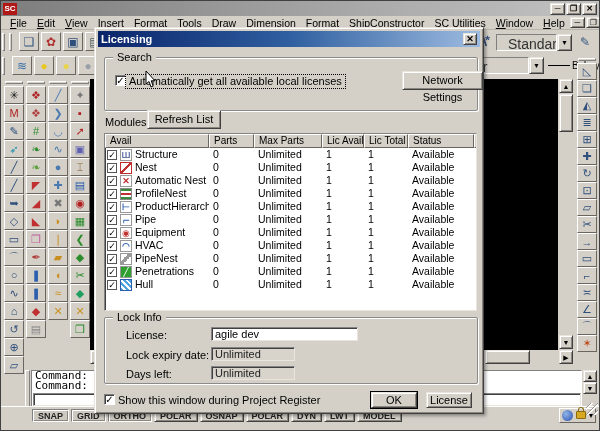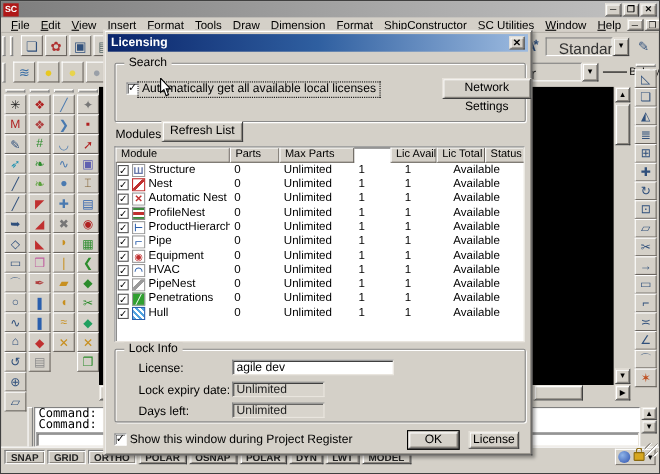--- a/index.html
+++ b/index.html
@@ -447,21 +447,21 @@
     <div class="abs inset2" style="left:1px; top:22px; width:548px; height:13px;"></div>
   </div>
   <div class="abs" style="left:24px; top:369px; width:5px; height:37px; border:1px solid; border-color:#fff #808080 #808080 #fff;"></div>
 
   <div class="abs" style="left:582px; top:369px; width:15px; height:37px;">
     <span class="sb-btn raised2" style="left:0; top:0; height:12px; line-height:11px;">▲</span>
     <span class="sb-btn raised2" style="left:0; top:12px; height:12px; line-height:11px;">▼</span>
   </div>
 
   <div class="statusbar">
-    <span id="statusBtns" style="display:flex; gap:2px;">
+    <span id="statusBtns" style="display:flex; gap:2px;margin-left:28px;">
         <span class="stat-btn raised2 pressed">SNAP</span>
         <span class="stat-btn raised2 pressed">GRID</span>
         <span class="stat-btn raised2 pressed">ORTHO</span>
         <span class="stat-btn raised2">POLAR</span>
         <span class="stat-btn raised2">OSNAP</span>
         <span class="stat-btn raised2">POLAR</span>
         <span class="stat-btn raised2">DYN</span>
         <span class="stat-btn raised2">LWT</span>
         <span class="stat-btn raised2">MODEL</span>
       </span>
@@ -489,24 +489,24 @@
         <span class="cb-lbl focus-dots">Automatically get all available local licenses</span>
       </span>
       <span class="abs raised2 pushbtn" style="left:297px; top:13px; width:81px; height:19px; line-height:17px;">Network Settings</span>
     </div>
 
     <span class="abs" style="left:10px; top:88px;">Modules</span>
     <span class="abs raised2 pushbtn" style="left:52px; top:82px; width:74px; height:19px; line-height:17px;">Refresh List</span>
 
     <div class="lv">
       <div class="lv-head" id="lvHead">
-          <span class="lv-h" style="width: 104px;">Module</span>
+          <span class="lv-h" style="width: 104px;">Avail</span>
           <span class="lv-h" style="width: 45px;">Parts</span>
           <span class="lv-h" style="width: 68px;">Max Parts</span>
-          <span class="lv-h" style="width: 42px; margin-left: 33px;">Lic Avail</span>
+          <span class="lv-h" style="width: 42px;">Lic Avail</span>
           <span class="lv-h" style="width: 44px;">Lic Total</span>
           <span class="lv-h" style="width: 66px;">Status</span>
           <span class="lv-h" style="flex: 1 1 0%;"></span>
         </div>
       <div id="lvBody">
           <div class="lv-row">
             <span class="lv-c lv-modcell" style="width: 104px;">
               <span class="rowcb">✓</span>
               <span class="mi mi-structure"></span>
               <span>Structure</span>

